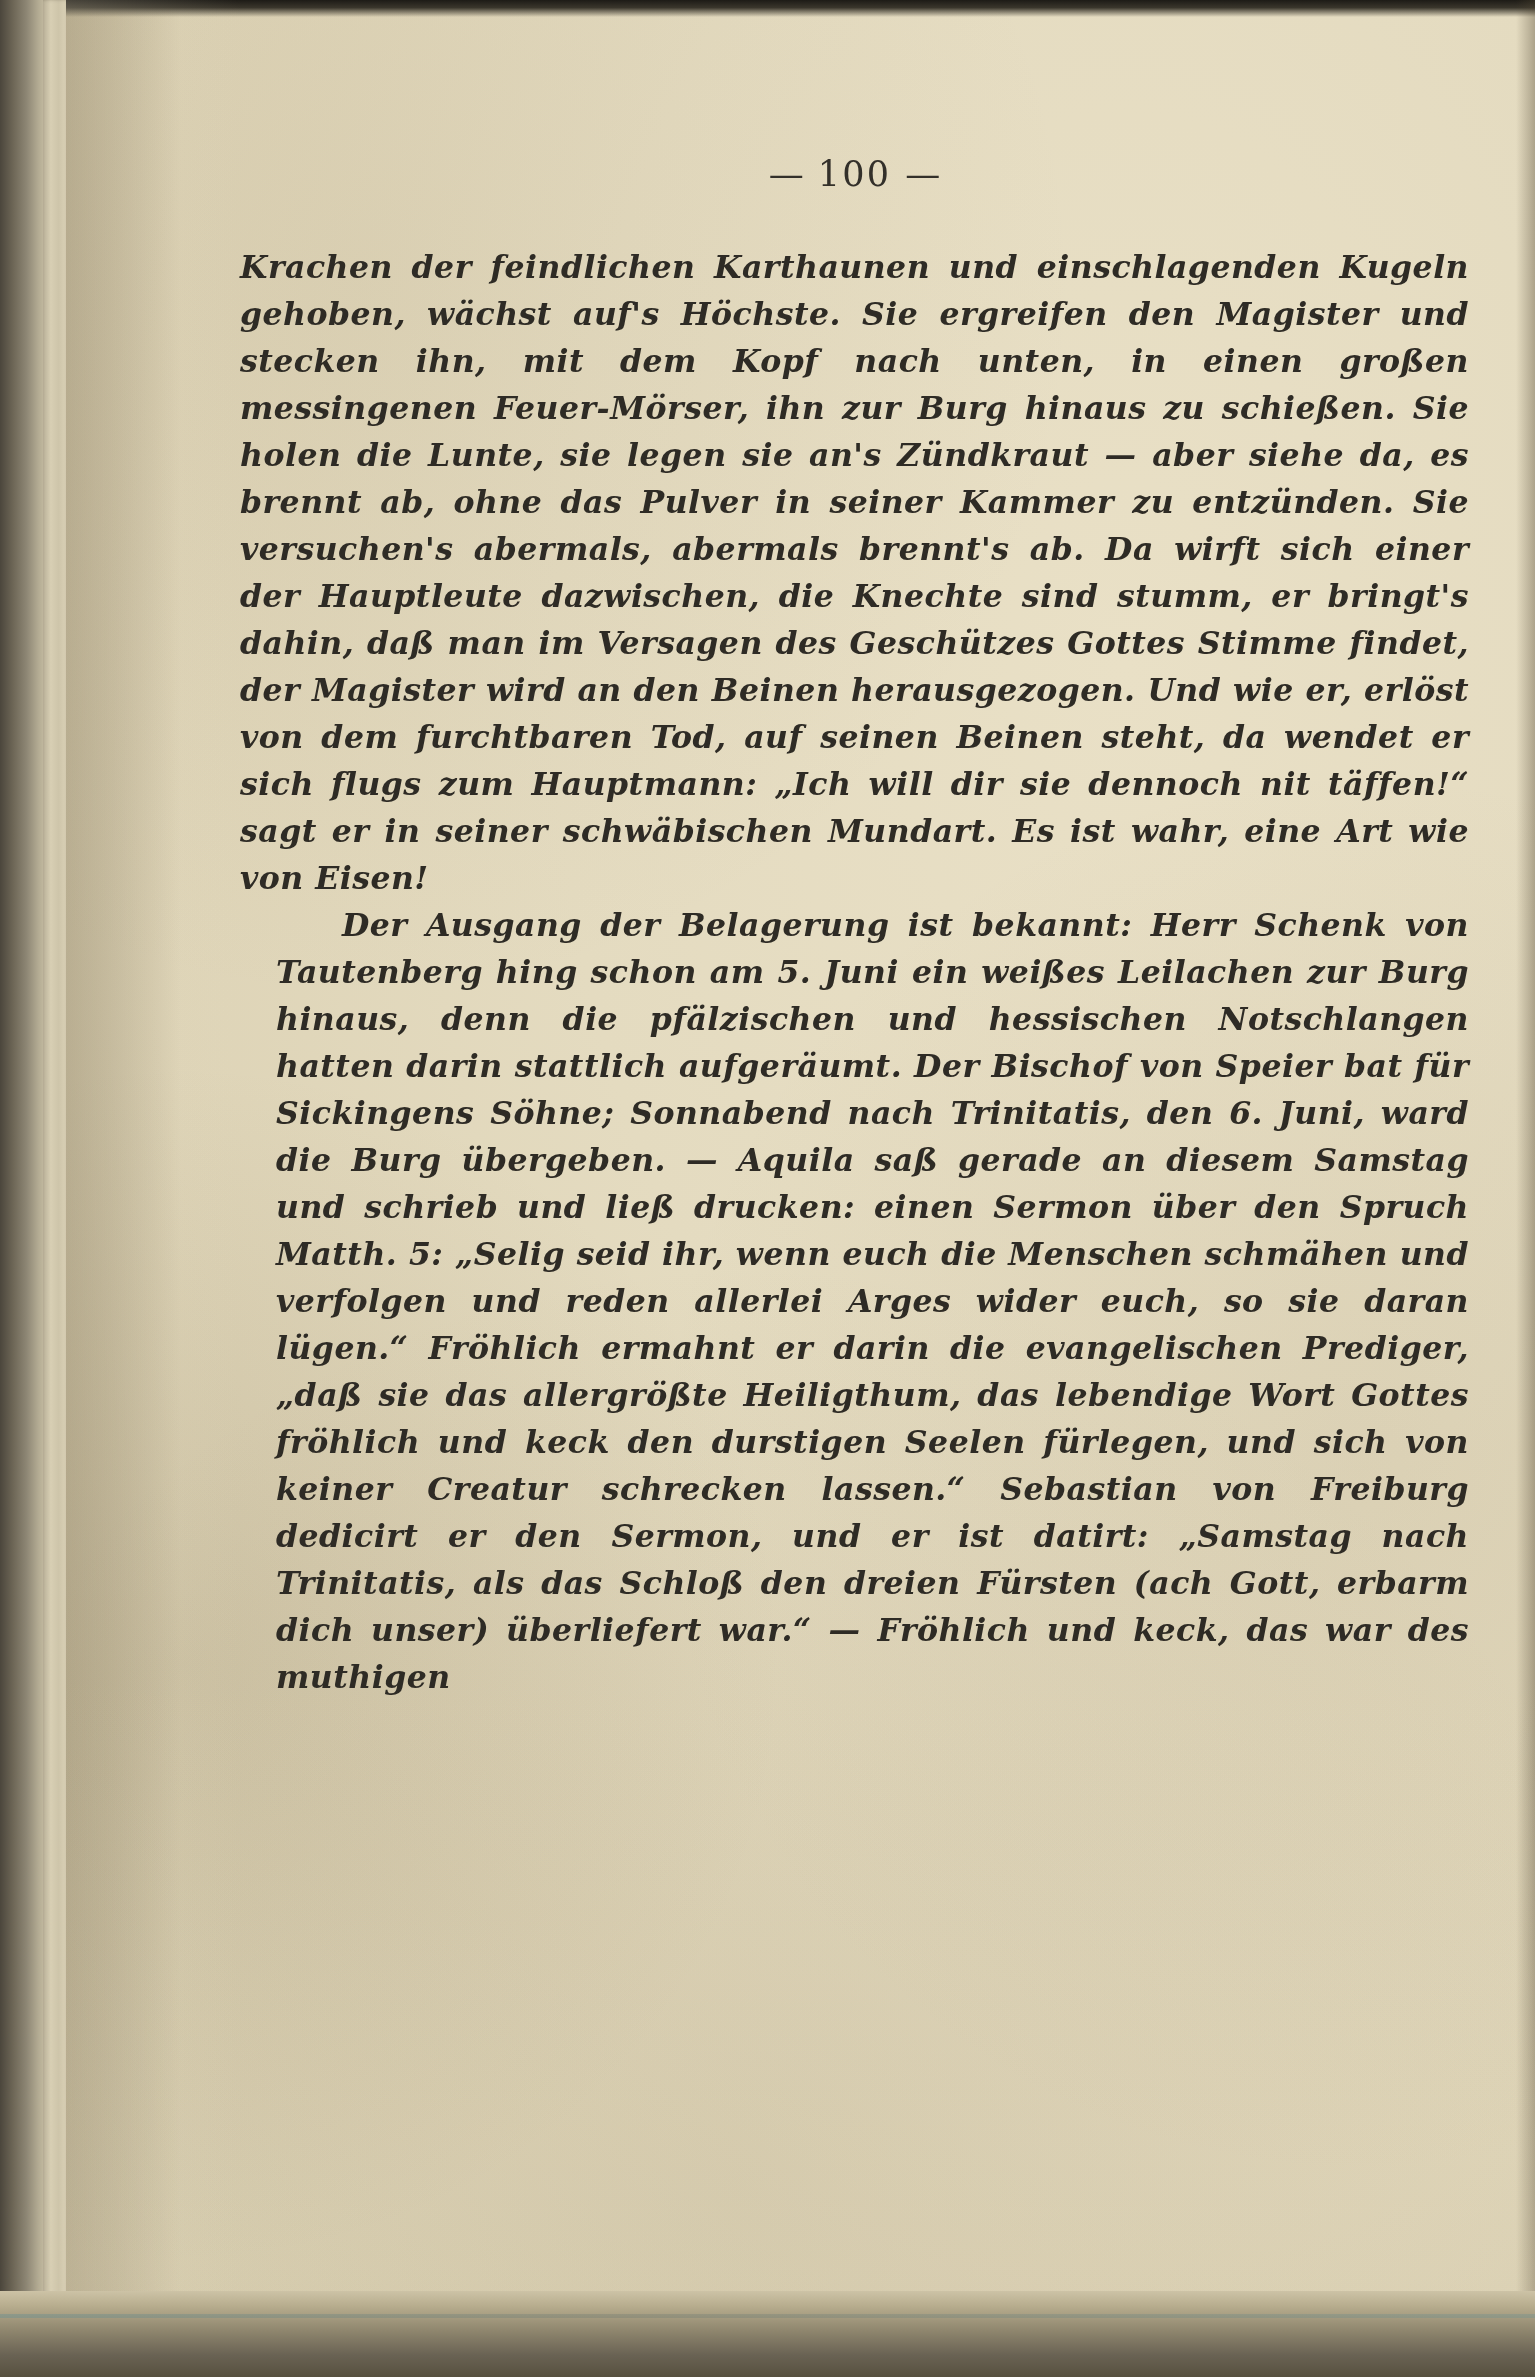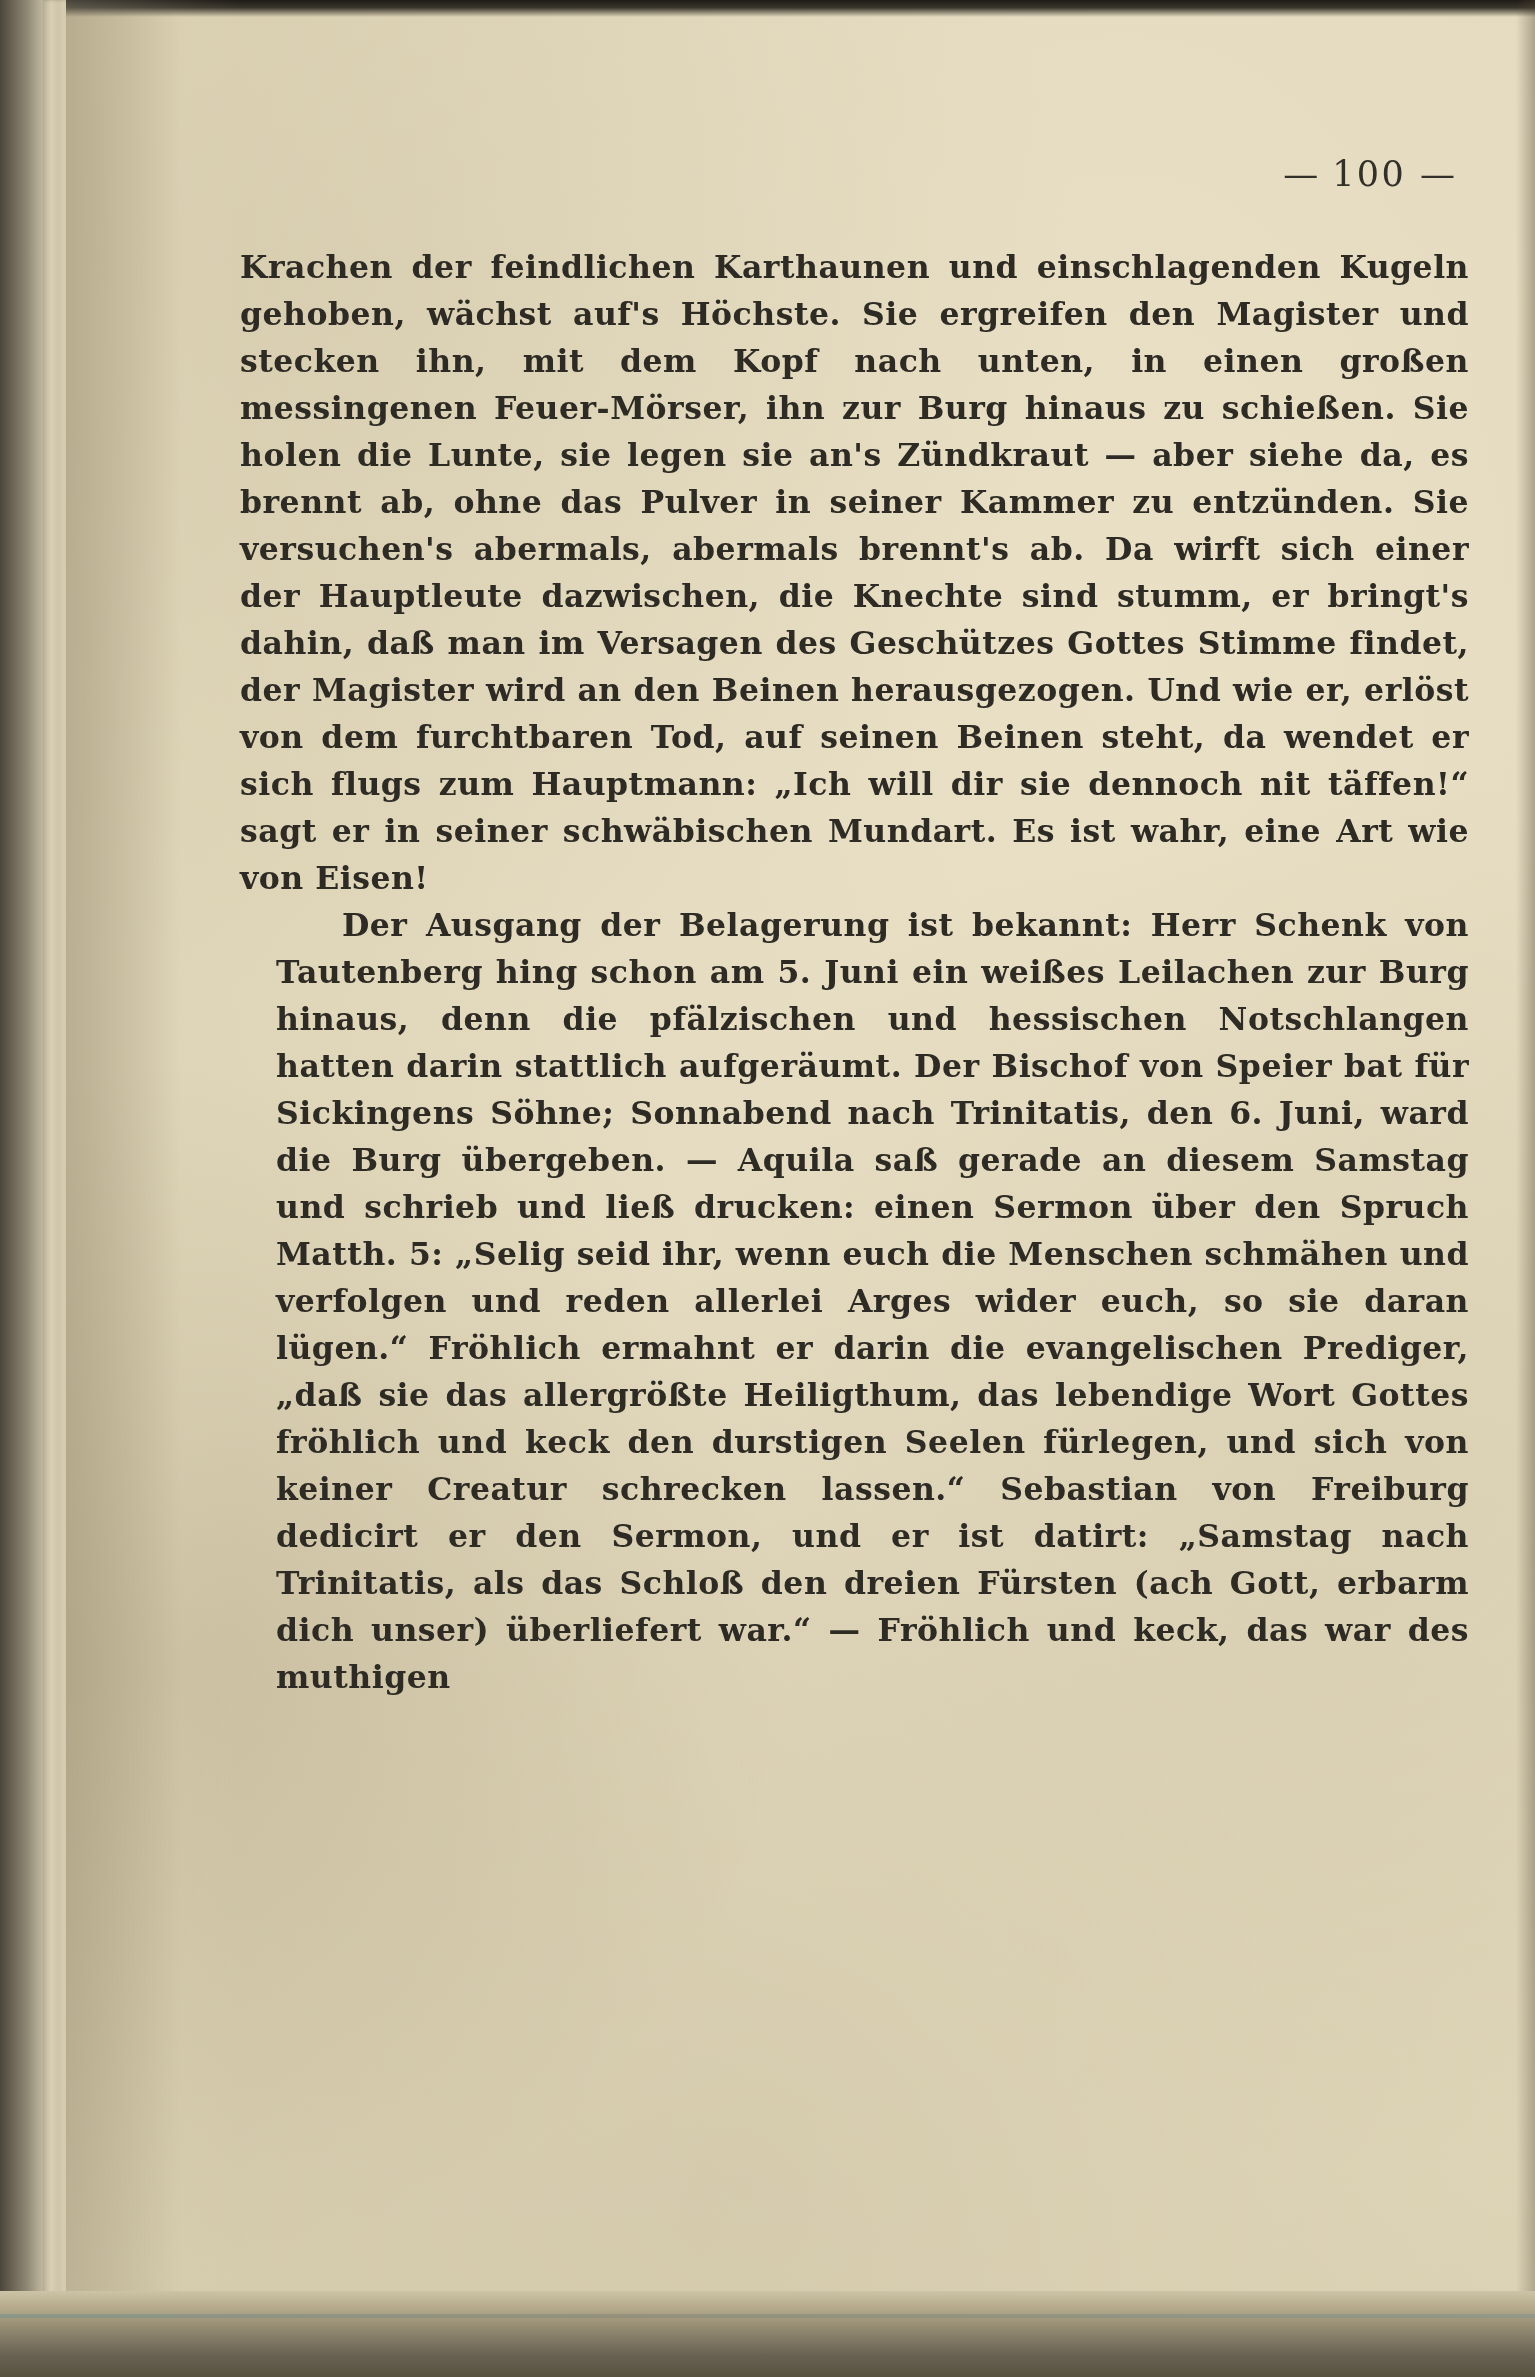--- a/index.html
+++ b/index.html
@@ -93,41 +93,41 @@
 
   
   .text-column {
     position: absolute;
     left: 240px;
     top: 154px;
     width: 1229px;
   }
 
   .folio {
-    text-align: right;
+    text-align: center;
     font-size: 35px;
     letter-spacing: 2.3px;
     color: #33302a;
     margin: 0 0 49px 0;
     font-family: "DejaVu Serif", serif;
   }
   .folio .dash { letter-spacing: 0; padding: 0 14px; }
 
   .body-text {
     font-size: 31.5px;
     line-height: 47px;
     color: #2e2b25;
     text-align: justify;
     text-justify: inter-word;
     font-family: "DejaVu Serif", serif;
     font-weight: 600;
     letter-spacing: 0.5px;
     -webkit-font-smoothing: none;
   }
-  .body-text p { margin: 0; }
+  .body-text p { margin: 0; font-style: italic; }
   .body-text p.indent { text-indent: 66px; margin-left: 36px; }
 
   
   .ink-fade {
     position: absolute;
     left: 66px; top: 0;
     width: 1470px; height: 2377px;
     pointer-events: none;
     background:
       linear-gradient(to bottom, rgba(230,222,198,0.0) 70%, rgba(225,216,190,0.20) 100%),

